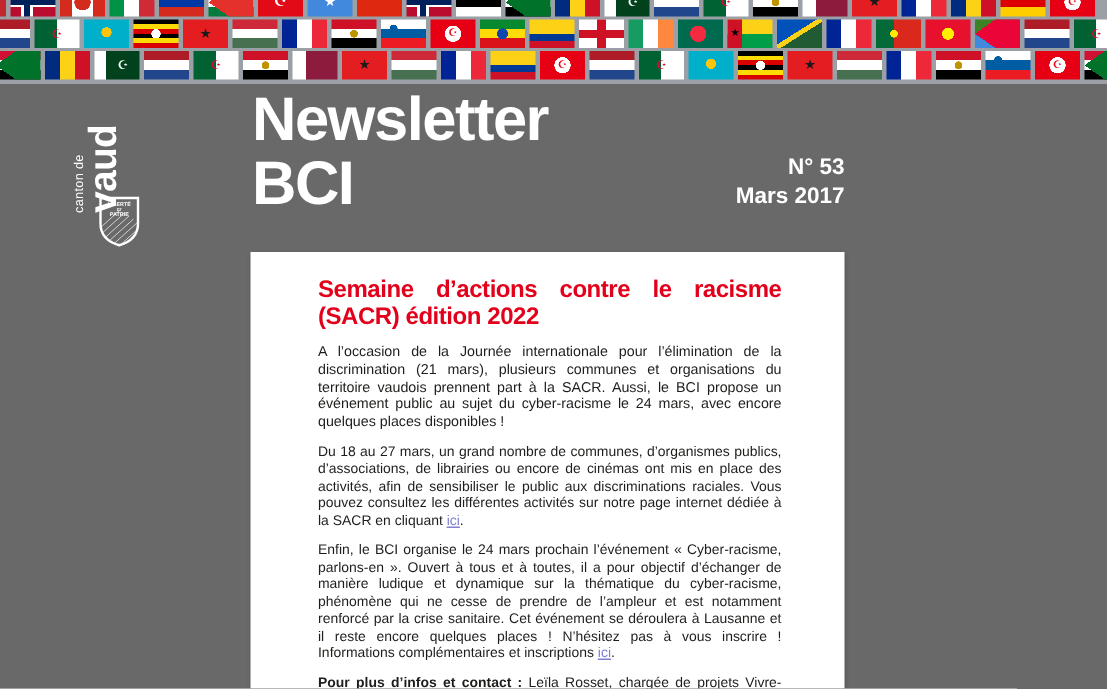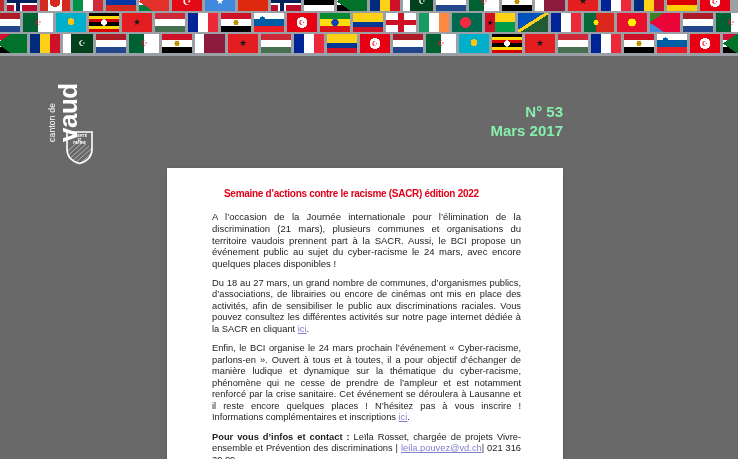--- a/index.html
+++ b/index.html
@@ -50,25 +50,25 @@
   .f-uganda{background:radial-gradient(circle at 50% 50%,#fff 17%,transparent 18%),linear-gradient(#000 16.6%,#fcdc04 16.6%,#fcdc04 33.3%,#d90000 33.3%,#d90000 50%,#000 50%,#000 66.6%,#fcdc04 66.6%,#fcdc04 83.3%,#d90000 83.3%)}
   .f-germany{background:linear-gradient(#000 33.3%,#dd0000 33.3%,#dd0000 66.6%,#ffce00 66.6%)}
 
   
   .logo{position:absolute;left:48px;top:62px;width:64px;height:102px;color:#fff;}
   .logo-text{position:absolute;left:0;top:16px;width:64px;height:32px;transform:rotate(-90deg);transform-origin:32px 32px;text-align:left;}
   .logo-small{display:block;font-size:8.5px;letter-spacing:.2px;line-height:9px;}
   .logo-large{display:block;font-size:26px;font-weight:bold;letter-spacing:-.5px;line-height:23px;}
   .logo-shield{position:absolute;left:17px;top:68px;}
   .newsletter-title{position:absolute;left:168px;top:58px;color:#fff;font-weight:bold;font-size:41px;line-height:43px;letter-spacing:-1px;}
-  .issue-block{position:absolute;right:175px;top:102px;color:#86efac;font-weight:bold;font-size:15px;line-height:19px;text-align:right;}
+  .issue-block{position:absolute;right:175px;top:102px;color:#ffffff;font-weight:bold;font-size:15px;line-height:19px;text-align:right;}
 
   
   .card{position:absolute;left:167px;top:168px;width:396px;min-height:278px;background:#fff;box-sizing:border-box;padding:17px 42px 13px 45px;box-shadow:0 1px 3px rgba(0,0,0,.2);}
-  .article-title{color:#e2001a;font-weight:bold;font-size:10px;letter-spacing:-.3px;line-height:18px;text-align:justify;margin:0 0 8px 12px;}
+  .article-title{color:#e2001a;font-weight:bold;font-size:16px;letter-spacing:-.3px;line-height:18px;text-align:justify;margin:0 0 8px 0;}
   .card p{margin:0 0 8px 0;font-size:9.3px;line-height:11.5px;color:#1d1d1b;text-align:justify;}
   .card p.lead{font-weight:normal;font-size:9.5px;line-height:11.8px;}
   .card p.contact{margin-bottom:0;}
   .bold-inline{font-weight:bold;}
   .link{color:#8080d0;text-decoration:underline;cursor:pointer;}
 </style>
 </head>
 <body>
 
 <div class="page">
@@ -167,31 +167,35 @@
       </g>
       <g fill="#fff" font-size="3.6" font-weight="bold" text-anchor="middle" font-family="Liberation Sans, DejaVu Sans, sans-serif">
         <text x="14.5" y="7.2">LIBERTÉ</text>
         <text x="14.5" y="10.6" font-size="2.6">ET</text>
         <text x="14.5" y="14.2">PATRIE</text>
       </g>
       <path d="M2,2 H27 V19 C27,27 21.5,31.5 14.5,33.5 C7.5,31.5 2,27 2,19 Z" fill="none" stroke="#fff" stroke-width="1.6"></path>
     </svg>
   </div>
 
+  <div class="newsletter-title">
+    <div>Newsletter</div>
+    <div>BCI</div>
+  </div>
 
   <div class="issue-block">
     <div>N° 53</div>
     <div>Mars 2017</div>
   </div>
 
   <div class="card">
     <h2 class="article-title">Semaine d’actions contre le racisme (SACR) édition 2022</h2>
 
     <p class="lead">A l’occasion de la Journée internationale pour l’élimination de la discrimination (21 mars), plusieurs communes et organisations du territoire vaudois prennent part à la SACR. Aussi, le BCI propose un événement public au sujet du cyber-racisme le 24 mars, avec encore quelques places disponibles !</p>
 
     <p><span>Du 18 au 27 mars, un grand nombre de communes, d’organismes publics, d’associations, de librairies ou encore de cinémas ont mis en place des activités, afin de sensibiliser le public aux discriminations raciales. Vous pouvez consultez les différentes activités sur notre page internet dédiée à la SACR en cliquant </span><a class="link">ici</a><span>.</span></p>
 
     <p><span>Enfin, le BCI organise le 24 mars prochain l’événement « Cyber-racisme, parlons-en ». Ouvert à tous et à toutes, il a pour objectif d’échanger de manière ludique et dynamique sur la thématique du cyber-racisme, phénomène qui ne cesse de prendre de l’ampleur et est notamment renforcé par la crise sanitaire. Cet événement se déroulera à Lausanne et il reste encore quelques places ! N’hésitez pas à vous inscrire ! Informations complémentaires et inscriptions </span><a class="link">ici</a><span>.</span></p>
 
-    <p class="contact"><span class="bold-inline">Pour vous d’infos et contact :</span><span> Leïla Rosset, chargée de projets Vivre-ensemble et Prévention des discriminations | </span><a class="link">leila.pouvez@vd.ch</a><span>| 021 316 39 89</span></p>
+    <p class="contact"><span class="bold-inline">Pour plus d’infos et contact :</span><span> Leïla Rosset, chargée de projets Vivre-ensemble et Prévention des discriminations | </span><a class="link">leila.pouvez@vd.ch</a><span>| 021 316 39 89</span></p>
   </div>
 
 </div>
 
 </body></html>

